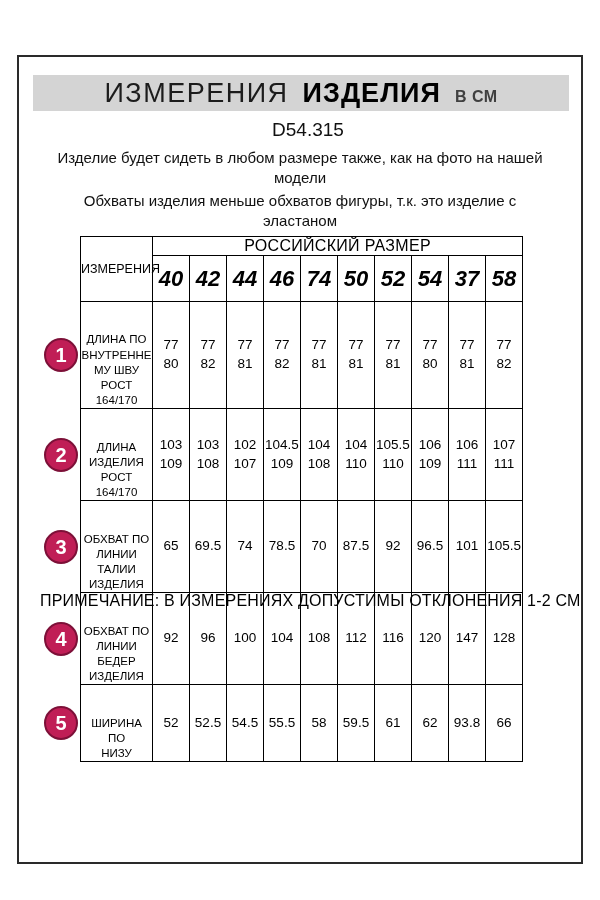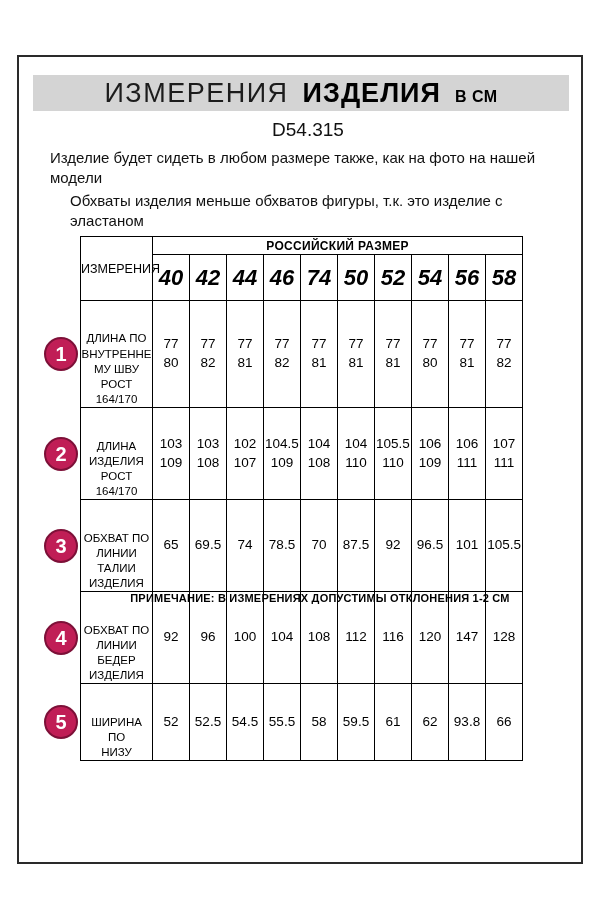--- a/index.html
+++ b/index.html
@@ -44,37 +44,37 @@
   }
   .title-bold {
     font-size: 27px;
     font-weight: 800;
     color: #000;
     letter-spacing: 1px;
   }
   .title-unit {
     font-size: 16px;
     font-weight: 600;
-    color: #000000;
+    color: #404040;
     letter-spacing: 0.5px;
   }
   .product-code {
     position: absolute;
     top: 119px;
     left: 8px;
     width: 600px;
     text-align: center;
     font-size: 19px;
     color: #111;
   }
   .desc {
     position: absolute;
     left: 50px;
     width: 500px;
-    text-align: left;
+    text-align: center;
     font-size: 15px;
     line-height: 1.3;
     color: #111;
   }
   .desc-1 { top: 148px; }
   .desc-2 { top: 191px; max-width: 460px; left: 70px; }
   .table-wrap {
     position: absolute;
     left: 80px;
     top: 236px;
@@ -85,22 +85,22 @@
     width: 442px;
   }
   .size-table th, .size-table td {
     border: 1px solid #000;
     text-align: center;
     vertical-align: middle;
     padding: 0;
   }
   th.group-header {
     height: 17px;
-    font-size: 12px;
-    font-weight: 700;
+    font-size: 16px;
+    font-weight: 400;
     letter-spacing: 0.3px;
   }
   th.corner-header {
     font-size: 12.5px;
     font-weight: 400;
   }
   th.size-header {
     height: 45px;
     font-size: 22px;
     font-weight: 800;
@@ -138,23 +138,23 @@
     display: flex;
     align-items: center;
     justify-content: center;
     line-height: 1;
   }
   .note {
     position: absolute;
     top: 592px;
     left: 40px;
     width: 560px;
-    text-align: center;
-    font-size: 11px;
-    font-weight: 700;
+    text-align: left;
+    font-size: 16px;
+    font-weight: 400;
     letter-spacing: 0.2px;
   }
 </style>
 </head>
 <body>
 
 <div class="page-frame"></div>
 
 <div class="header-bar">
   <span class="title-light">ИЗМЕРЕНИЯ</span>
@@ -189,21 +189,21 @@
       </tr>
       <tr>
         <th class="size-header">40</th>
         <th class="size-header">42</th>
         <th class="size-header">44</th>
         <th class="size-header">46</th>
         <th class="size-header">74</th>
         <th class="size-header">50</th>
         <th class="size-header">52</th>
         <th class="size-header">54</th>
-        <th class="size-header">56</th>
+        <th class="size-header">37</th>
         <th class="size-header">58</th>
       </tr>
     </thead>
     <tbody>
       <tr class="r1">
         <td class="row-label">
           <div class="badge">1</div>
           <span>ДЛИНА ПО
 ВНУТРЕННЕ
 МУ ШВУ

